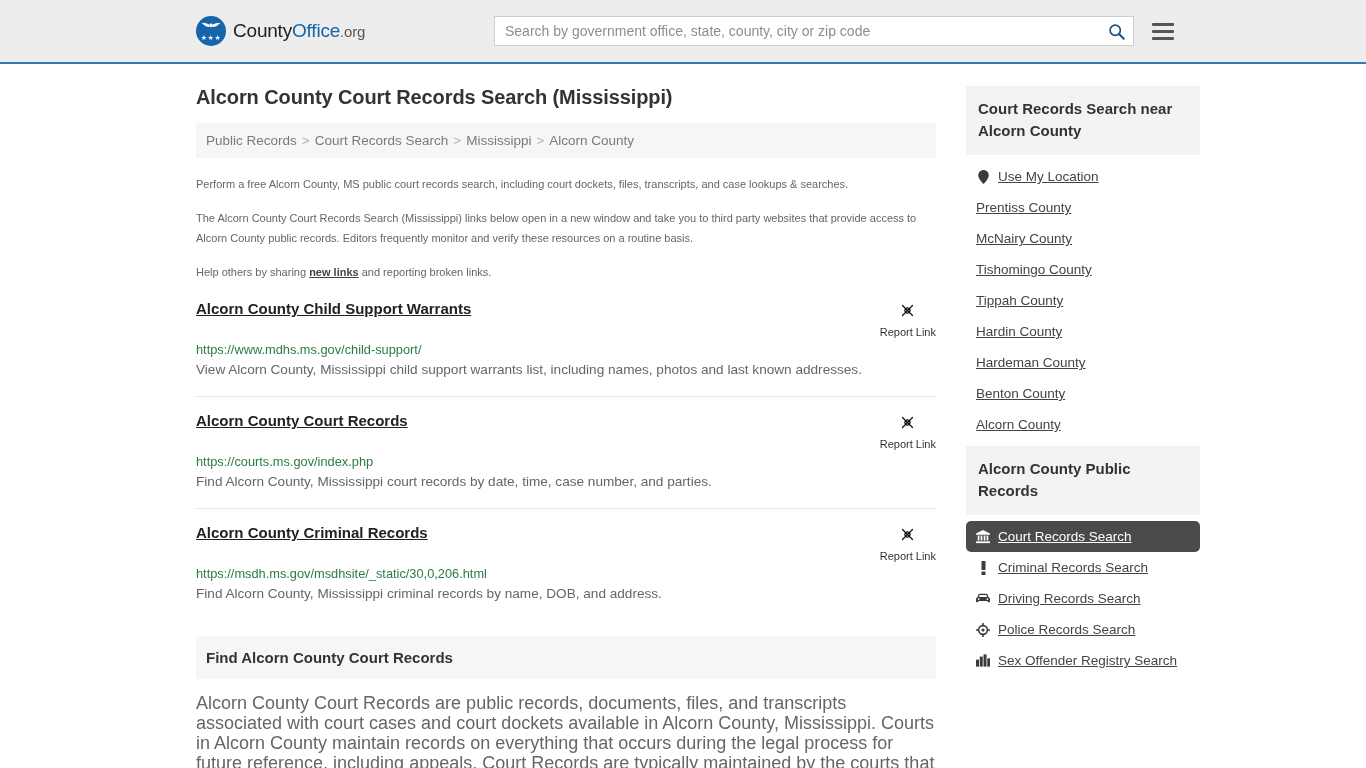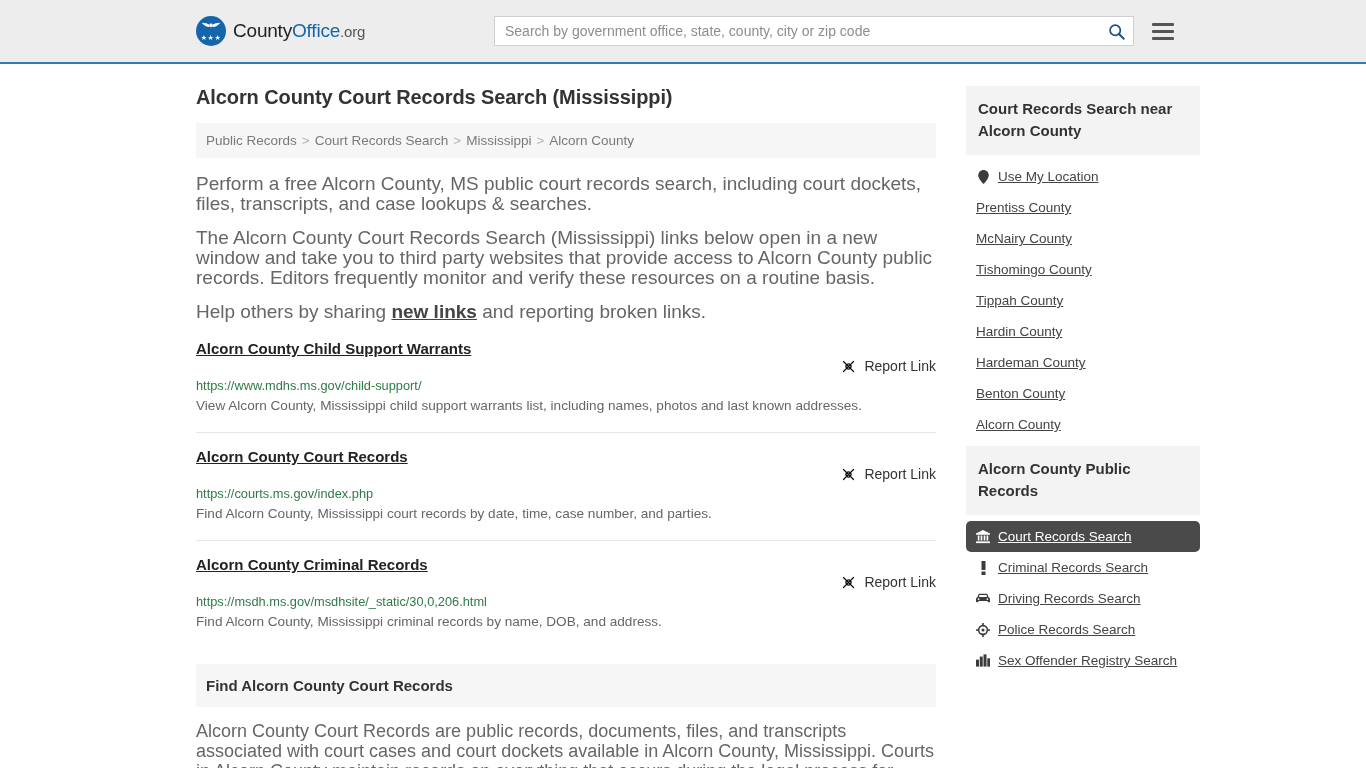--- a/index.html
+++ b/index.html
@@ -130,21 +130,21 @@
     padding: 10px 10px;
     font-size: 13.5px;
     color: #7a7a7a;
     margin-bottom: 16px;
   }
   .breadcrumb a { color: #7a7a7a; text-decoration: none; }
   .breadcrumb .sep { color: #b3b3b3; margin: 0 5px; }
 
   
   .intro p {
-    font-size: 19px;
+    font-size: 11px;
     line-height: 20px;
     color: #666;
     margin: 0 0 14px 0;
   }
   .intro a { color: #444; text-decoration: underline; font-weight: bold; }
 
   
   .results { margin-top: 18px; }
   .result {
     padding: 0 0 16px 0;
@@ -160,25 +160,26 @@
     font-size: 15px;
     font-weight: bold;
     color: #222;
     text-decoration: underline;
     cursor: pointer;
   }
   .report-link {
     display: flex;
     align-items: center;
     gap: 8px;
-    font-size: 14px;
+    font-size: 11px;
     color: #333;
     cursor: pointer;
     white-space: nowrap;
-    margin-top: 18px;
+    margin-top: 3px;
+    flex-direction: column;
   }
   .unlink-icon { width: 15px; height: 15px; color: #111; display:block; }
   .result-url {
     font-size: 12.8px;
     color: #2f7a47;
     margin-top: 4px;
   }
   .result-desc {
     font-size: 13.6px;
     line-height: 20px;

